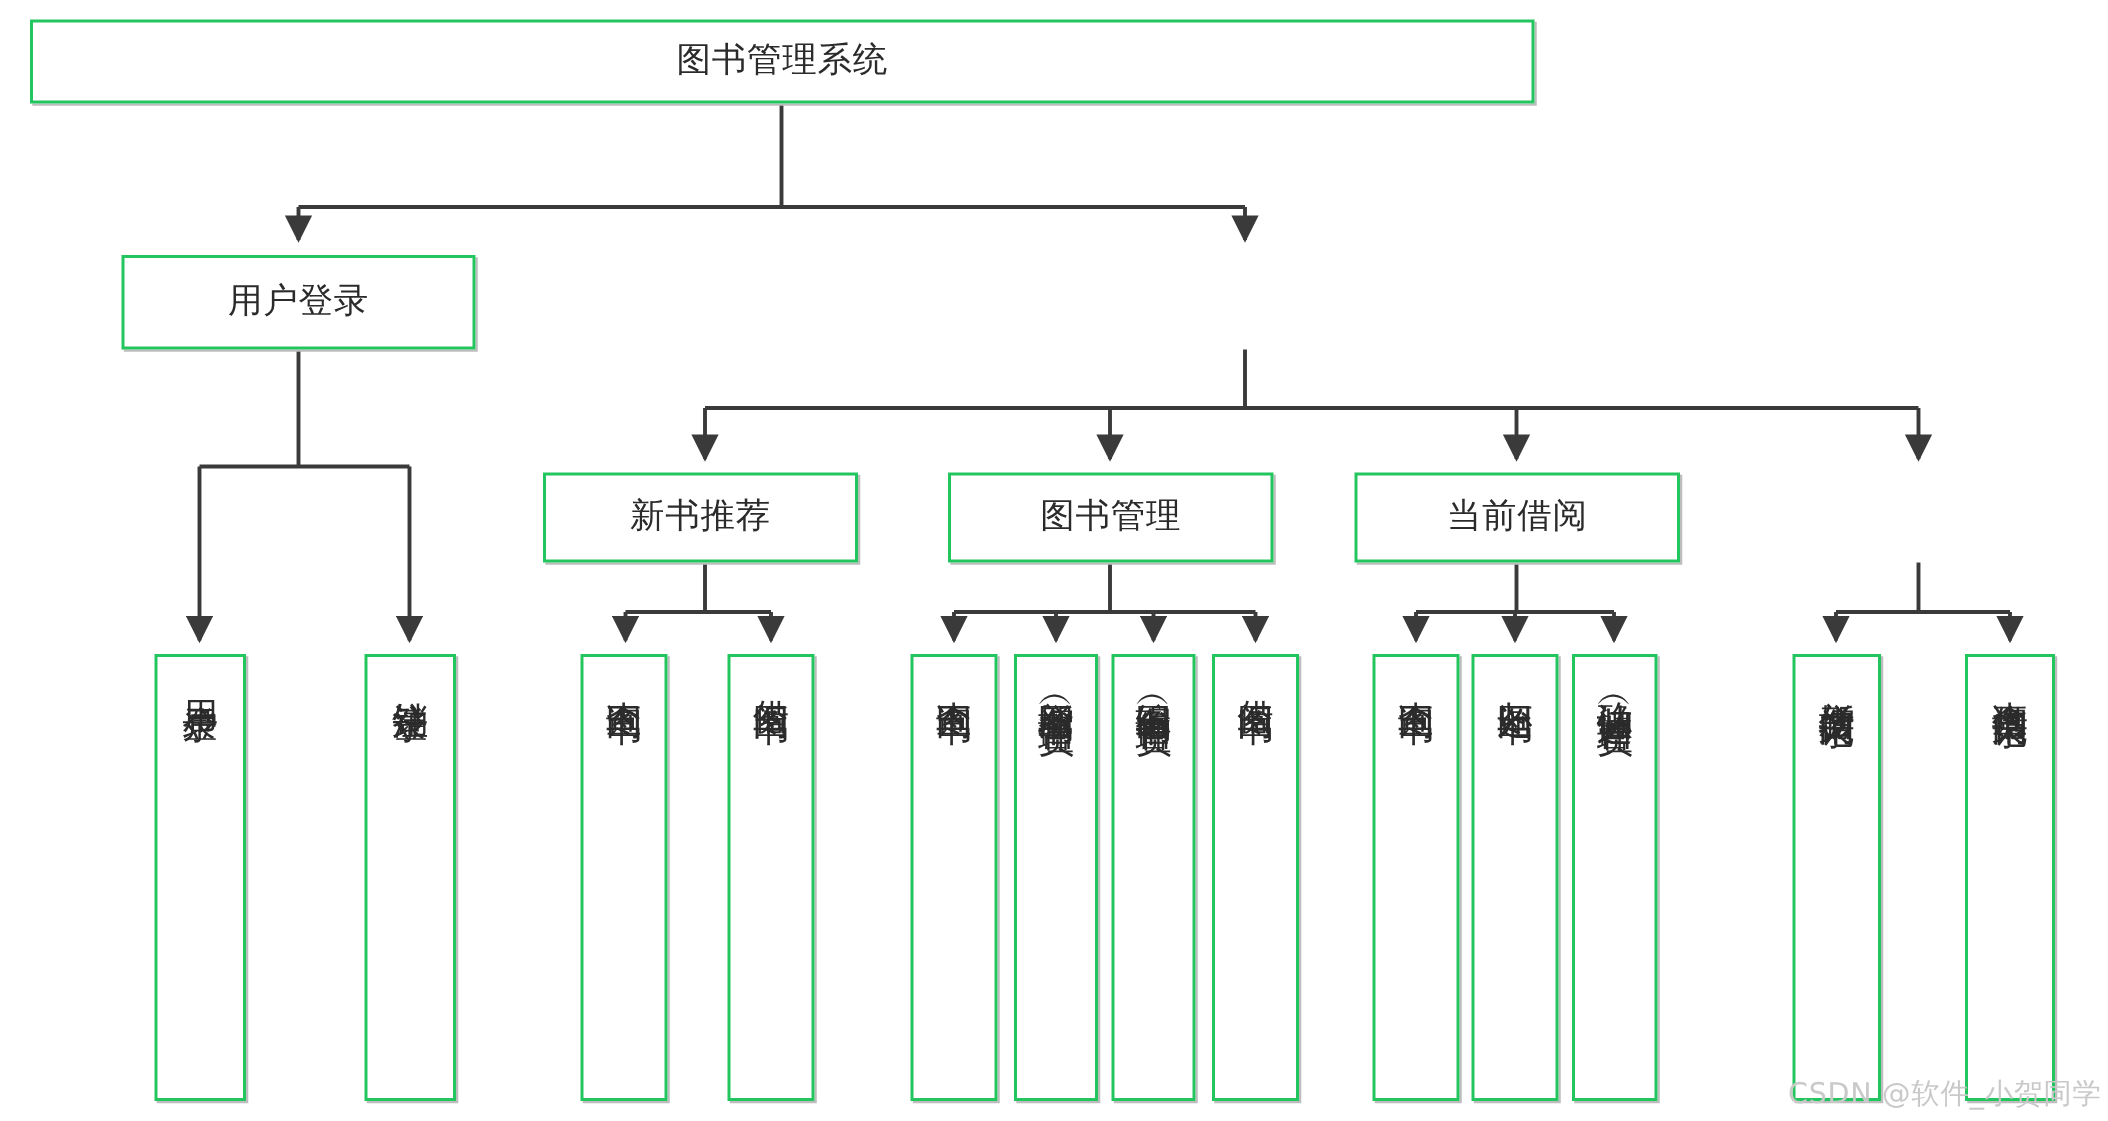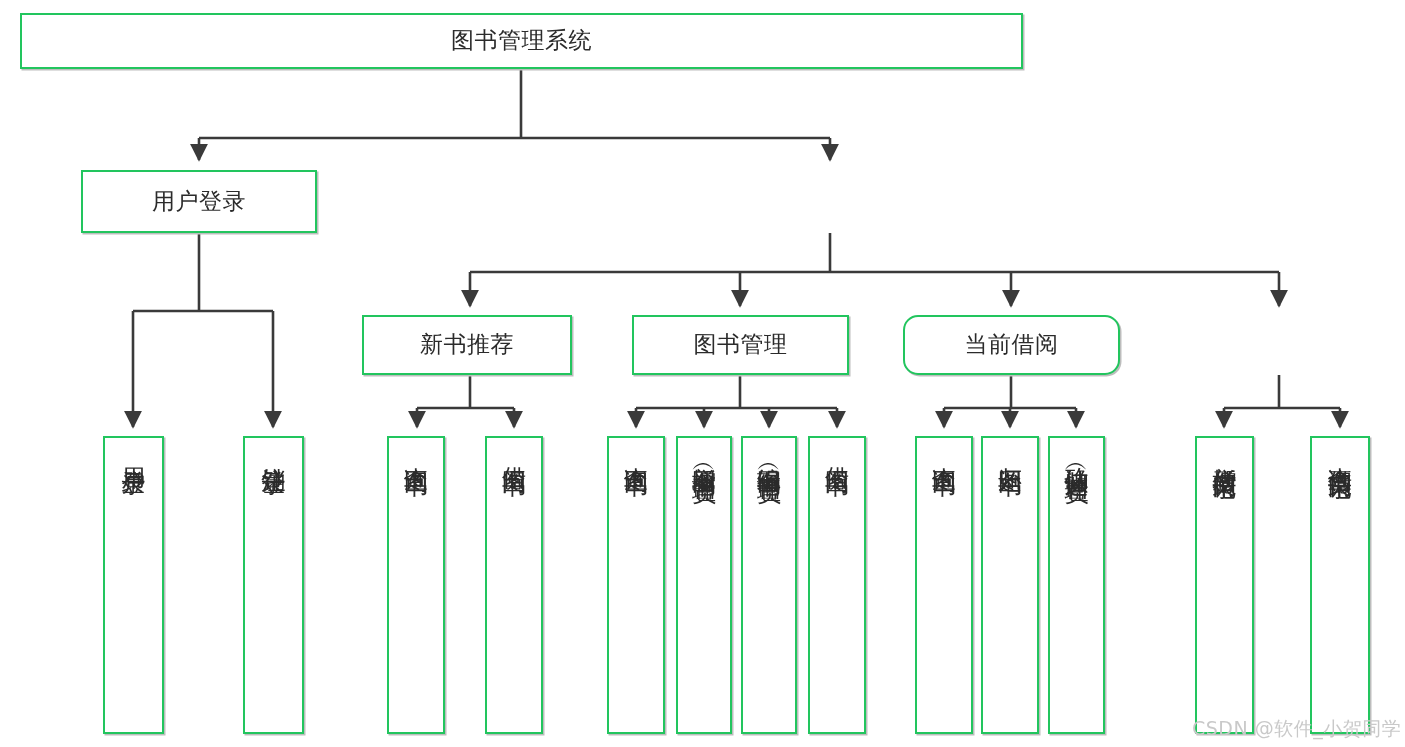--- a/index.html
+++ b/index.html
@@ -133,21 +133,21 @@
   <div class="node horizontal" style="left:81px; top:170px; width:236px; height:63px;">
     <span class="label">用户登录</span>
   </div>
 
   <div class="node horizontal" style="left:362px; top:315px; width:210px; height:60px;">
     <span class="label">新书推荐</span>
   </div>
   <div class="node horizontal" style="left:632px; top:315px; width:217px; height:60px;">
     <span class="label">图书管理</span>
   </div>
-  <div class="node horizontal" style="left:903px; top:315px; width:217px; height:60px;border-radius:15px;">
+  <div class="node horizontal" style="left:903px; top:315px; width:217px; height:60px;">
     <span class="label">当前借阅</span>
   </div>
 
   <div class="node vertical" style="left:103px; top:436px; width:61px; height:298px;">
     <span class="label">用户登录</span>
   </div>
   <div class="node vertical" style="left:243px; top:436px; width:61px; height:298px;">
     <span class="label">注销登录</span>
   </div>
 

